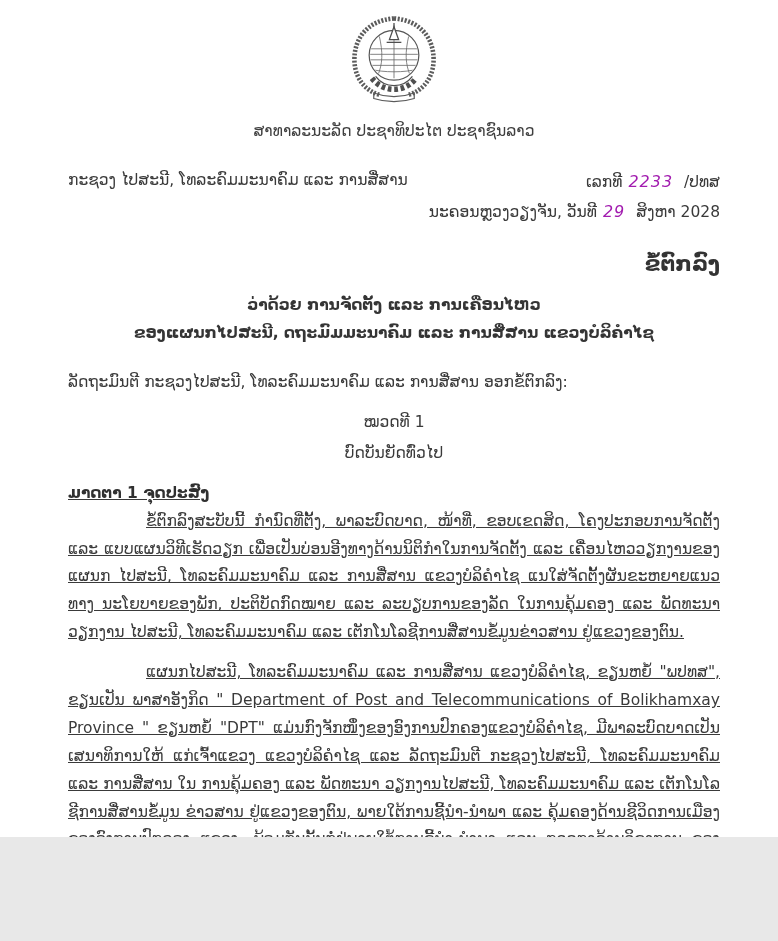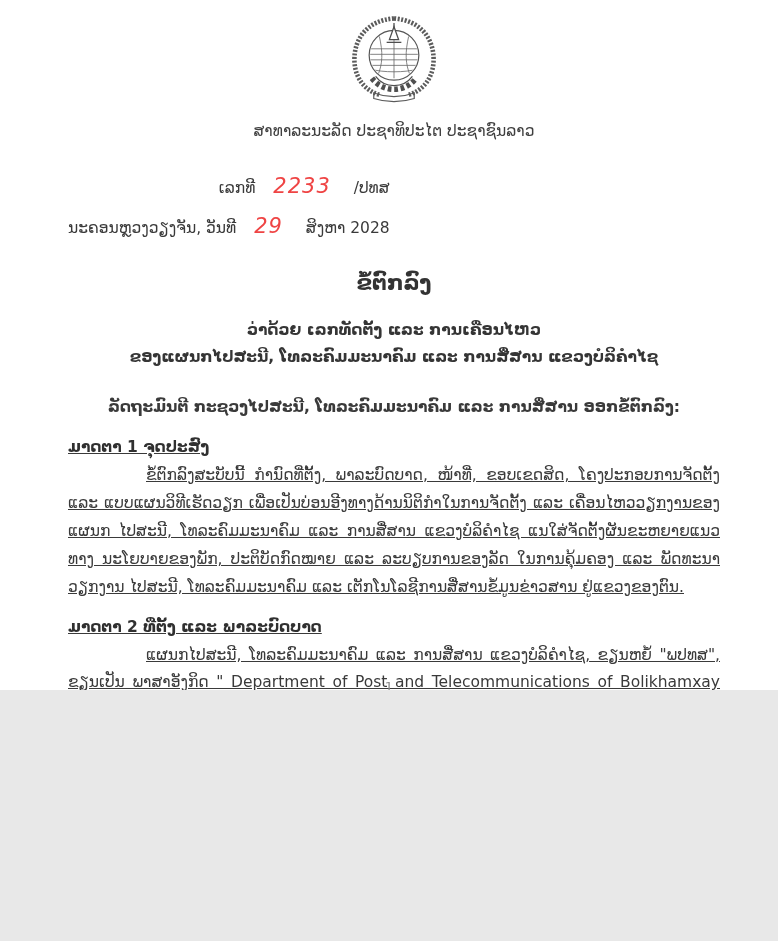--- a/index.html
+++ b/index.html
@@ -1,52 +1,52 @@
 <!DOCTYPE html>
 <html><head>
 <meta charset="utf-8">
 <style>
   html,body{margin:0;padding:0;background:#e8e8e8;}
   .page{
     position:relative;
-    width:778px;height:690px;
+    width:778px;height:837px;
     margin:0 auto;
     background:#ffffff;
     overflow:hidden;
     font-family:"DejaVu Sans","Liberation Sans",sans-serif;
     color:#3a3a3a;
     font-size:15.5px;
     line-height:1.8;
   }
   .inner{padding:8px 58px 0 68px;}
   .center{text-align:center;}
   .emblem-wrap{text-align:center;margin-top:4px;margin-bottom:4px;}
   .natl-motto{line-height:1.75;color:#3f3f3f;}
   .meta-row{
     display:flex;justify-content:space-between;align-items:flex-start;
     margin-top:22px;
   }
   .meta-right{text-align:right;line-height:1.9;}
   .hand{
-    color:#ef4444;
+    color:#a21caf;
     font-style:italic;
-    font-size:21px;
+    font-size:16px;
     letter-spacing:1px;
-    padding:0 18px;
+    padding:0 6px;
   }
   .title-block{margin-top:18px;line-height:1.8;}
-  .doc-title{font-size:21px;font-weight:bold;color:#333;margin-bottom:14px;}
+  .doc-title{font-size:21px;font-weight:bold;color:#333;margin-bottom:8px;text-align:right;}
   .doc-sub{font-weight:bold;color:#353535;}
   .preamble{margin-top:22px;}
   .bullet{
     padding-left:40px;
     text-indent:-13px;
     text-align:justify;
   }
-  .decision-line{margin-top:14px;text-align:center;font-weight:bold;}
+  .decision-line{margin-top:14px;text-align:left;}
   .chapter{margin-top:10px;text-align:center;line-height:1.95;}
   .article{margin-top:12px;text-decoration:underline;}
   .article-heading{font-weight:bold;color:#303030;}
   .article-body{
     text-align:justify;
     text-indent:78px;
     margin-top:0;
   }
   .page-number{
     position:absolute;
@@ -95,48 +95,52 @@
 
         <path d="M38 88 Q 60 96 82 88 L 82 94 Q 60 101 38 94 Z" fill="none" stroke="#5a5a5a" stroke-width="1.3"></path>
       </svg>
     </div>
 
     <div class="center natl-motto">
       <div>ສາທາລະນະລັດ ປະຊາທິປະໄຕ ປະຊາຊົນລາວ</div>
     </div>
 
     <div class="meta-row">
+      <div>ກະຊວງ ໄປສະນີ, ໂທລະຄົມມະນາຄົມ ແລະ ການສື່ສານ</div>
       <div class="meta-right">
         <div>
           <span>ເລກທີ</span><span class="hand">2233</span> <span>/ປທສ</span>
         </div>
         <div>
           <span>ນະຄອນຫຼວງວຽງຈັນ, ວັນທີ</span><span class="hand">29</span> <span>ສິງຫາ 2028</span>
         </div>
       </div>
     </div>
 
     <div class="title-block center">
       <div class="doc-title">ຂໍ້ຕົກລົງ</div>
-      <div class="doc-sub">ວ່າດ້ວຍ ເລກທັດຕັ້ງ ແລະ ການເຄື່ອນໄຫວ</div>
-      <div class="doc-sub">ຂອງແຜນກໄປສະນີ, ໂທລະຄົມມະນາຄົມ ແລະ ການສື່ສານ ແຂວງບໍລິຄຳໄຊ</div>
+      <div class="doc-sub">ວ່າດ້ວຍ ການຈັດຕັ້ງ ແລະ ການເຄື່ອນໄຫວ</div>
+      <div class="doc-sub">ຂອງແຜນກໄປສະນີ, ດຖະມົມມະນາຄົມ ແລະ ການສື່ສານ ແຂວງບໍລິຄຳໄຊ</div>
     </div>
 
     <div class="preamble">
     </div>
 
     <div class="decision-line">ລັດຖະມົນຕີ ກະຊວງໄປສະນີ, ໂທລະຄົມມະນາຄົມ ແລະ ການສື່ສານ ອອກຂໍ້ຕົກລົງ:</div>
 
+    <div class="chapter">
+      <div>ໝວດທີ 1</div>
+      <div>ບົດບັນຍັດທົ່ວໄປ</div>
+    </div>
 
     <div class="article">
       <div class="article-heading">ມາດຕາ 1  ຈຸດປະສົງ</div>
       <div class="article-body">ຂໍ້ຕົກລົງສະບັບນີ້ ກຳນົດທີ່ຕັ້ງ, ພາລະບົດບາດ, ໜ້າທີ່, ຂອບເຂດສິດ, ໂຄງປະກອບການຈັດຕັ້ງ ແລະ ແບບແຜນວິທີເຮັດວຽກ ເພື່ອເປັນບ່ອນອີງທາງດ້ານນິຕິກຳໃນການຈັດຕັ້ງ ແລະ ເຄື່ອນໄຫວວຽກງານຂອງແຜນກ ໄປສະນີ, ໂທລະຄົມມະນາຄົມ ແລະ ການສື່ສານ ແຂວງບໍລິຄຳໄຊ ແນໃສ່ຈັດຕັ້ງຜັນຂະຫຍາຍແນວທາງ ນະໂຍບາຍຂອງພັກ, ປະຕິບັດກົດໝາຍ ແລະ ລະບຽບການຂອງລັດ ໃນການຄຸ້ມຄອງ ແລະ ພັດທະນາວຽກງານ ໄປສະນີ, ໂທລະຄົມມະນາຄົມ ແລະ ເຕັກໂນໂລຊີການສື່ສານຂໍ້ມູນຂ່າວສານ ຢູ່ແຂວງຂອງຕົນ.</div>
     </div>
 
     <div class="article">
-      <div class="article-heading">ມາດຕາ 2  ທີ່ຕັ້ງ ແລະ ພາລະບົດບາດ</div>
       <div class="article-body">ແຜນກໄປສະນີ, ໂທລະຄົມມະນາຄົມ ແລະ ການສື່ສານ ແຂວງບໍລິຄຳໄຊ, ຂຽນຫຍໍ້ "ພປທສ", ຂຽນເປັນ ພາສາອັງກິດ " Department of Post and Telecommunications of Bolikhamxay Province " ຂຽນຫຍໍ້ "DPT" ແມ່ນກົງຈັກໜຶ່ງຂອງອົງການປົກຄອງແຂວງບໍລິຄຳໄຊ, ມີພາລະບົດບາດເປັນເສນາທິການໃຫ້ ແກ່ເຈົ້າແຂວງ ແຂວງບໍລິຄຳໄຊ ແລະ ລັດຖະມົນຕີ ກະຊວງໄປສະນີ, ໂທລະຄົມມະນາຄົມ ແລະ ການສື່ສານ ໃນ ການຄຸ້ມຄອງ ແລະ ພັດທະນາ ວຽກງານໄປສະນີ, ໂທລະຄົມມະນາຄົມ ແລະ ເຕັກໂນໂລຊີການສື່ສານຂໍ້ມູນ ຂ່າວສານ ຢູ່ແຂວງຂອງຕົນ, ພາຍໃຕ້ການຊີ້ນຳ-ນຳພາ ແລະ ຄຸ້ມຄອງດ້ານຊີວິດການເມືອງ ຂອງອົງການປົກຄອງ ແຂວງ, ພ້ອມກັນນັ້ນກໍ່ຢູ່ພາຍໃຕ້ການຊີ້ນຳ-ນຳພາ ແລະ ກວດກາດ້ານວິຊາການ ຂອງກະຊວງໄປສະນີ, ໂທລະ ຄົມມະນາຄົມ ແລະ ການສື່ສານ.</div>
     </div>
 
   </div>
 
   <div class="page-number">1</div>
 </div>
 
 </body></html>

